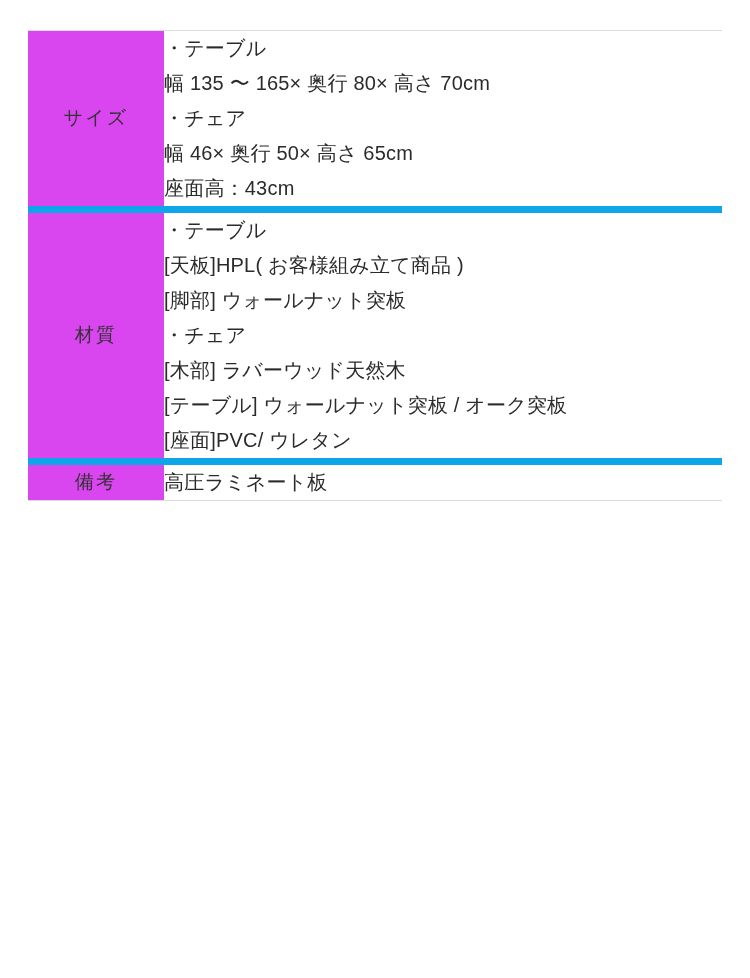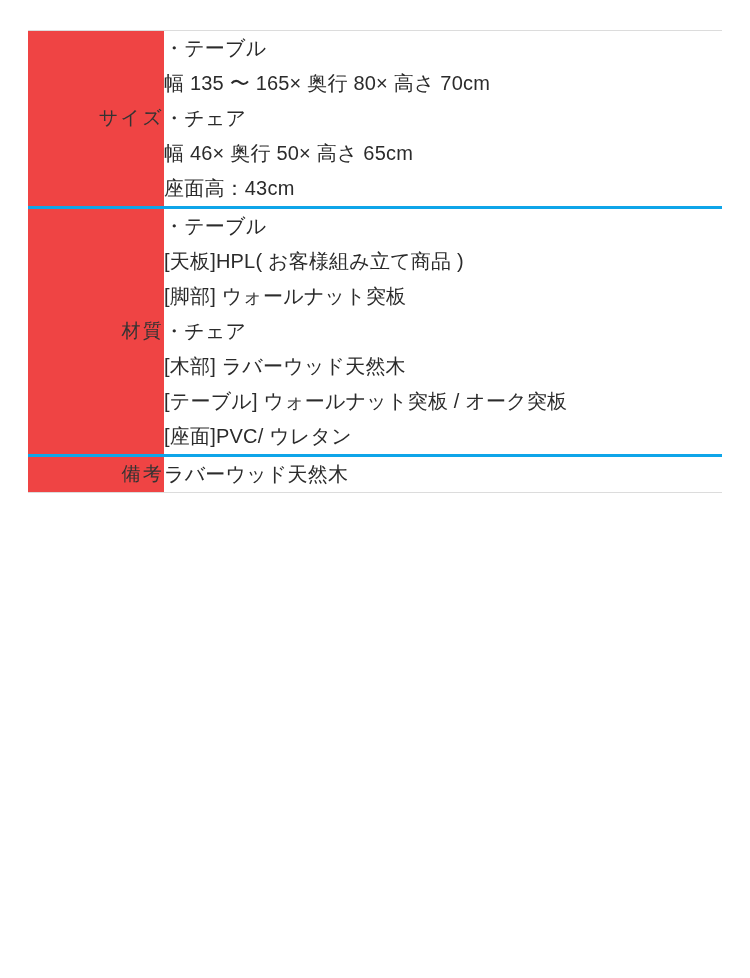--- a/index.html
+++ b/index.html
@@ -21,31 +21,31 @@
     background: #ffffff;
   }
   table.spec-table {
     width: 694px;
     border-collapse: collapse;
     table-layout: fixed;
     border-top: 1px solid #dcdcdc;
     border-bottom: 1px solid #dcdcdc;
   }
   table.spec-table td {
-    border-bottom: 3px solid #0ea5e9;
+    border-bottom: 7px solid #0ea5e9;
     padding: 0;
     vertical-align: middle;
   }
   table.spec-table tr:last-child td {
     border-bottom: none;
   }
   td.spec-label {
     width: 136px;
-    background: #ef4444;
-    text-align: right;
+    background: #d946ef;
+    text-align: center;
     font-size: 19px;
     letter-spacing: 0.12em;
     color: #333333;
     padding: 18px 6px;
     line-height: 1.6;
   }
   td.spec-value {
     background: #ffffff;
     padding: 20px 18px 20px 26px;
     font-size: 20px;
@@ -81,18 +81,18 @@
           <div class="line">[脚部] ウォールナット突板</div>
           <div class="line">・チェア</div>
           <div class="line">[木部] ラバーウッド天然木</div>
           <div class="line">[テーブル] ウォールナット突板 / オーク突板</div>
           <div class="line">[座面]PVC/ ウレタン</div>
         </td>
       </tr>
       <tr>
         <td class="spec-label">備考</td>
         <td class="spec-value">
-          <div class="line">ラバーウッド天然木</div>
+          <div class="line">高圧ラミネート板</div>
         </td>
       </tr>
     </tbody>
   </table>
 </div>
 
 </body></html>

